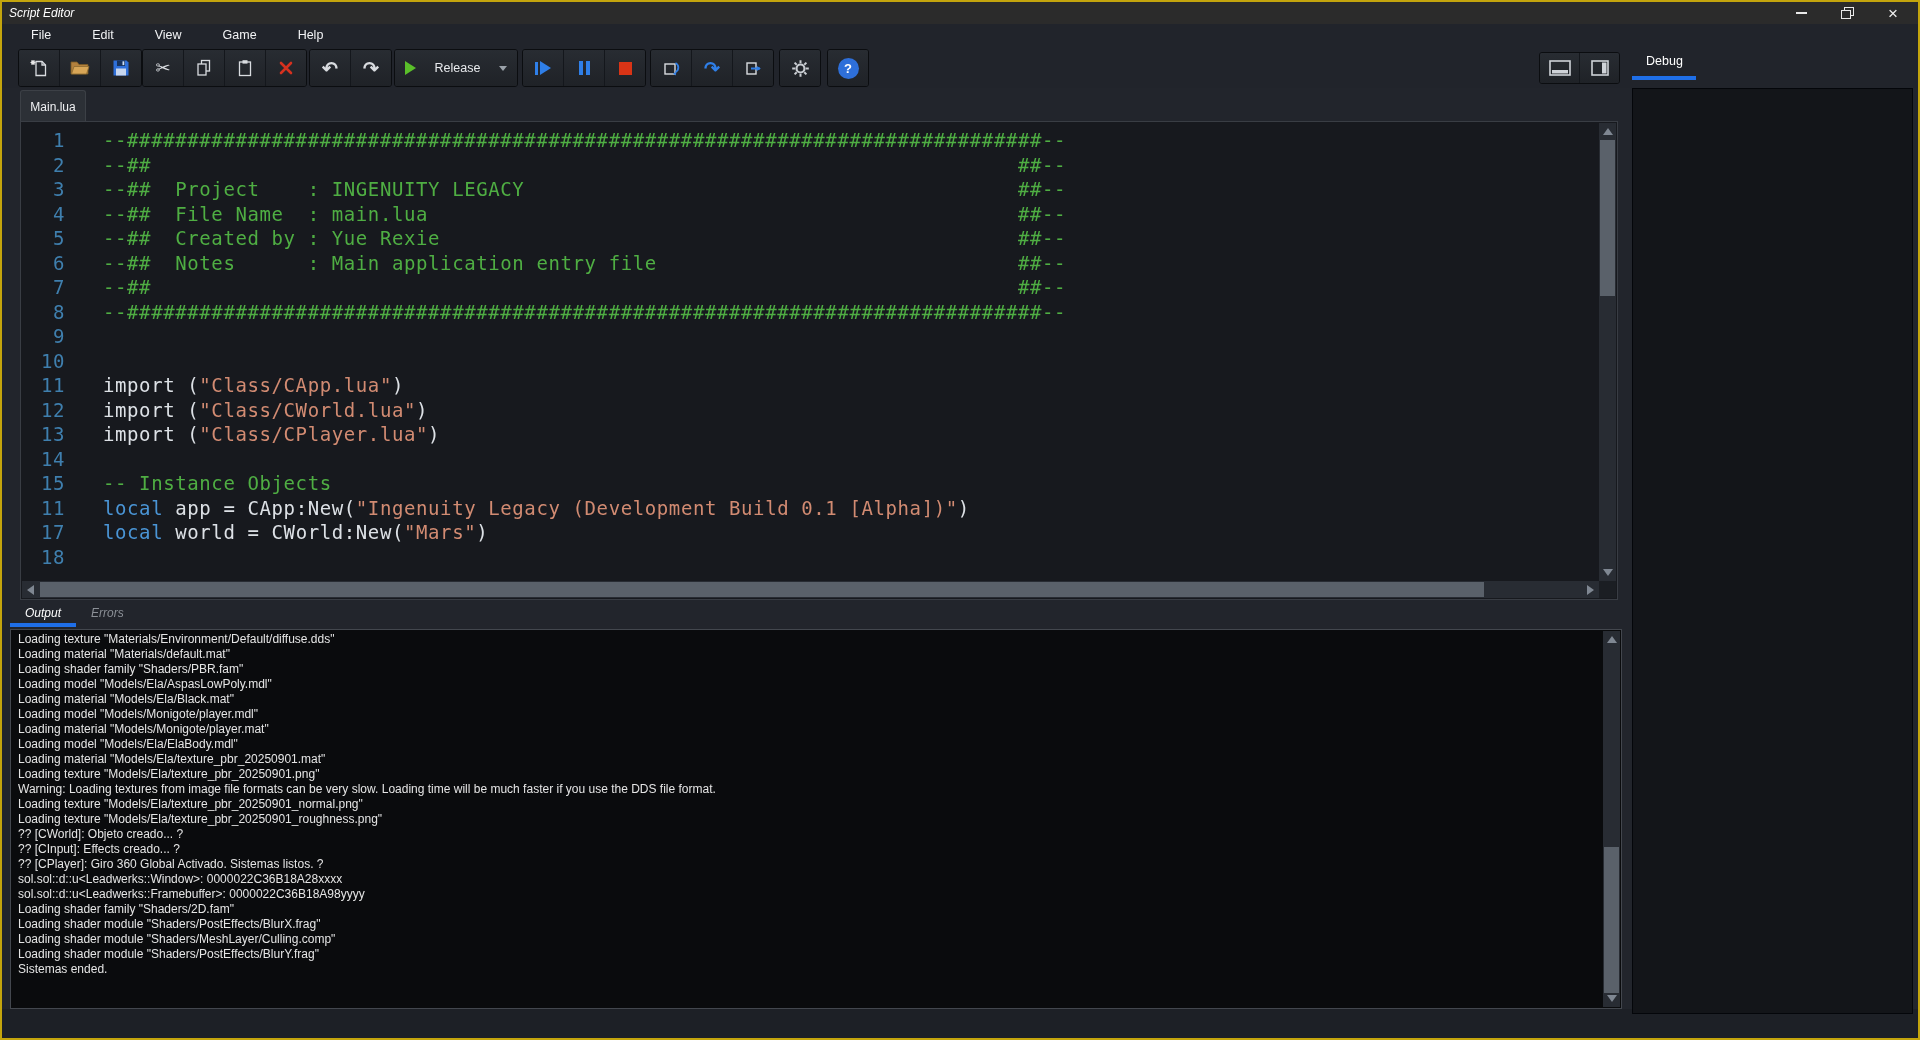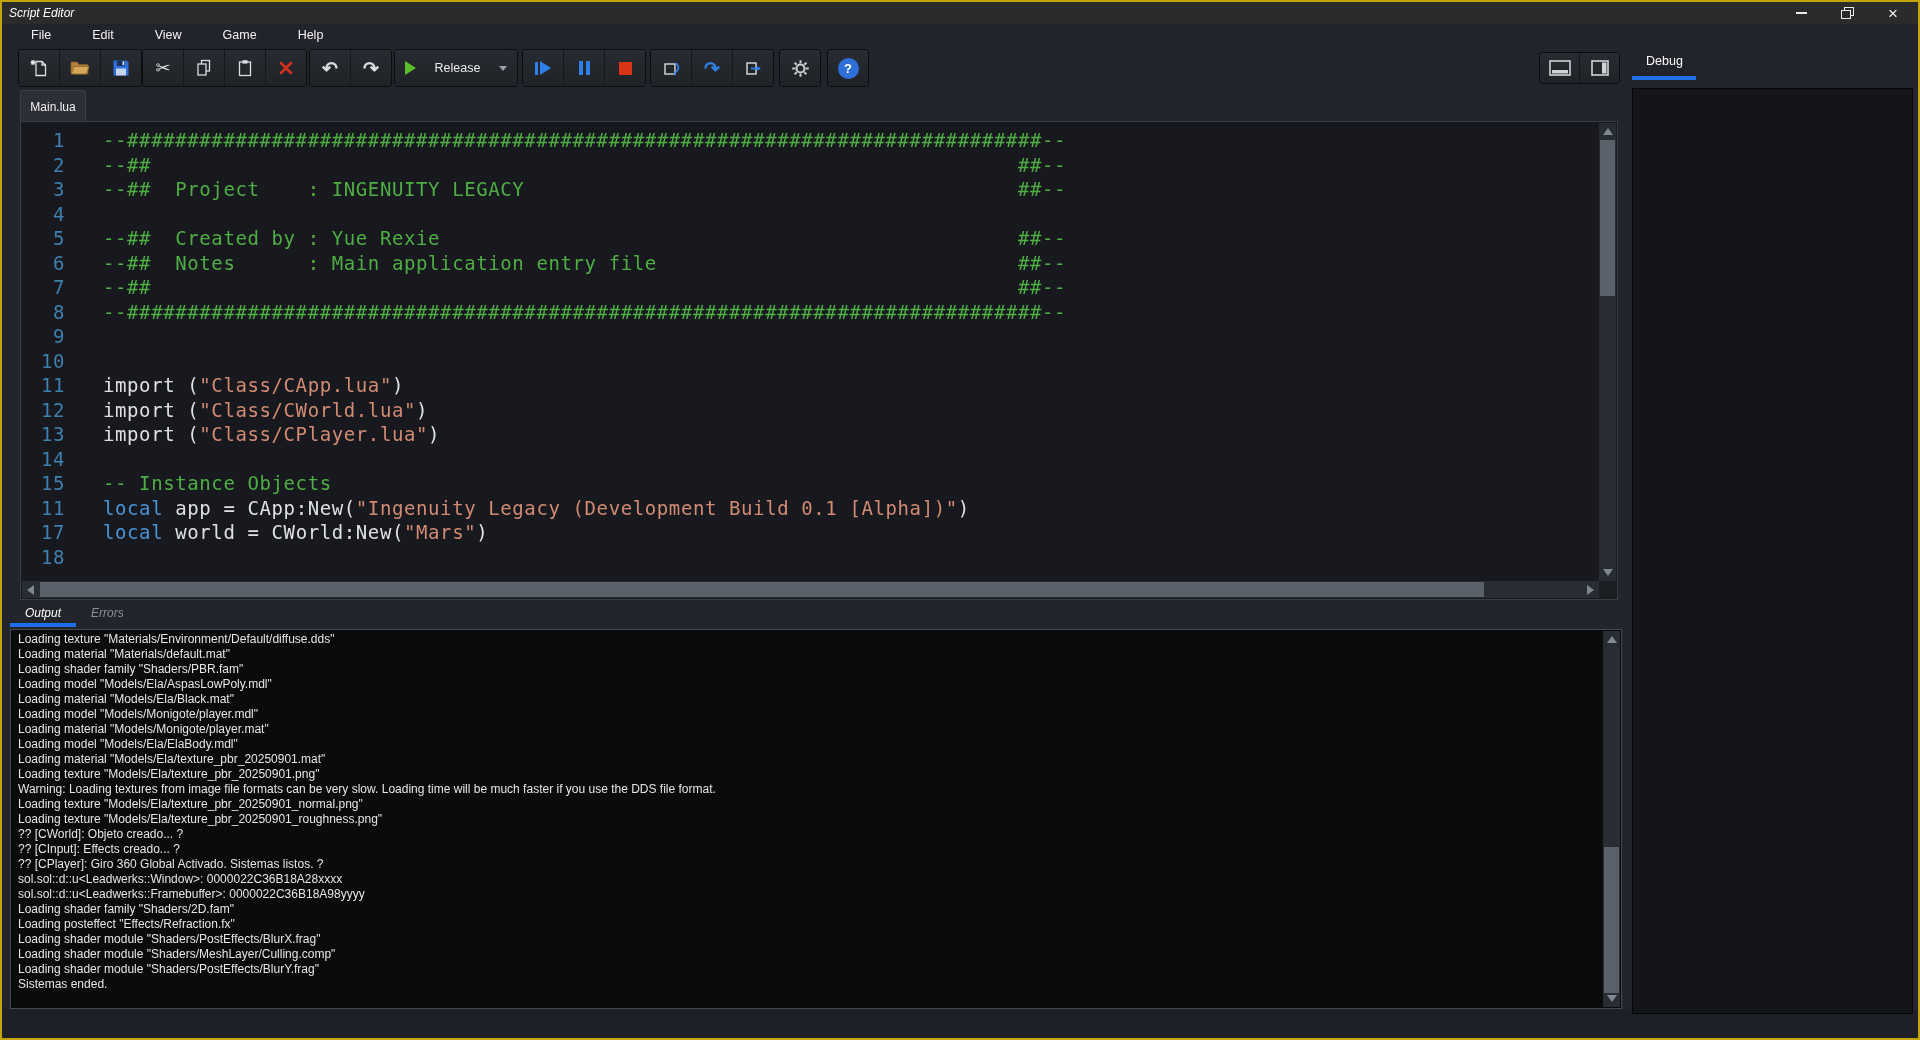--- a/index.html
+++ b/index.html
@@ -288,21 +288,21 @@
 
   <div class="etab">
     <span>Main.lua</span>
   </div>
 
   <div class="editor">
     <div class="code-lines">
         <div class="crow"><span class="ln">1</span><span class="ct"><span class="c">--</span><span class="c">############################################################################--</span></span></div>
         <div class="crow"><span class="ln">2</span><span class="ct"><span class="c">--##</span><span class="c">                                                                        ##--</span></span></div>
         <div class="crow"><span class="ln">3</span><span class="ct"><span class="c">--##  Project    : INGENUITY LEGACY</span><span class="c">                                         ##--</span></span></div>
-        <div class="crow"><span class="ln">4</span></div>
+        <div class="crow"><span class="ln">4</span><span class="ct"><span class="c">--##  File Name  : main.lua</span><span class="c">                                                 ##--</span></span></div>
         <div class="crow"><span class="ln">5</span><span class="ct"><span class="c">--##  Created by : Yue Rexie</span><span class="c">                                                ##--</span></span></div>
         <div class="crow"><span class="ln">6</span><span class="ct"><span class="c">--##  Notes      : Main application entry file</span><span class="c">                              ##--</span></span></div>
         <div class="crow"><span class="ln">7</span><span class="ct"><span class="c">--##</span><span class="c">                                                                        ##--</span></span></div>
         <div class="crow"><span class="ln">8</span><span class="ct"><span class="c">--</span><span class="c">############################################################################--</span></span></div>
         <div class="crow"><span class="ln">9</span><span class="ct"></span></div>
         <div class="crow"><span class="ln">10</span><span class="ct"></span></div>
         <div class="crow"><span class="ln">11</span><span class="ct"><span class="p">import (</span><span class="s">"Class/CApp.lua"</span><span class="p">)</span></span></div>
         <div class="crow"><span class="ln">12</span><span class="ct"><span class="p">import (</span><span class="s">"Class/CWorld.lua"</span><span class="p">)</span></span></div>
         <div class="crow"><span class="ln">13</span><span class="ct"><span class="p">import (</span><span class="s">"Class/CPlayer.lua"</span><span class="p">)</span></span></div>
         <div class="crow"><span class="ln">14</span><span class="ct"></span></div>
@@ -349,21 +349,20 @@
         <div class="cline">Loading texture "Models/Ela/texture_pbr_20250901.png"</div>
         <div class="cline">Warning: Loading textures from image file formats can be very slow. Loading time will be much faster if you use the DDS file format.</div>
         <div class="cline">Loading texture "Models/Ela/texture_pbr_20250901_normal.png"</div>
         <div class="cline">Loading texture "Models/Ela/texture_pbr_20250901_roughness.png"</div>
         <div class="cline">?? [CWorld]: Objeto creado... ?</div>
         <div class="cline">?? [CInput]: Effects creado... ?</div>
         <div class="cline">?? [CPlayer]: Giro 360 Global Activado. Sistemas listos. ?</div>
         <div class="cline">sol.sol::d::u&lt;Leadwerks::Window&gt;: 0000022C36B18A28xxxx</div>
         <div class="cline">sol.sol::d::u&lt;Leadwerks::Framebuffer&gt;: 0000022C36B18A98yyyy</div>
         <div class="cline">Loading shader family "Shaders/2D.fam"</div>
-        <div class="cline">Loading posteffect "Effects/Refraction.fx"</div>
         <div class="cline">Loading shader module "Shaders/PostEffects/BlurX.frag"</div>
         <div class="cline">Loading shader module "Shaders/MeshLayer/Culling.comp"</div>
         <div class="cline">Loading shader module "Shaders/PostEffects/BlurY.frag"</div>
         <div class="cline">Sistemas ended.</div>
       </div>
     <div class="con-vsb">
       <div class="arr arr-up"></div>
       <div class="vthumb con-vthumb"></div>
       <div class="arr arr-dn"></div>
     </div>

